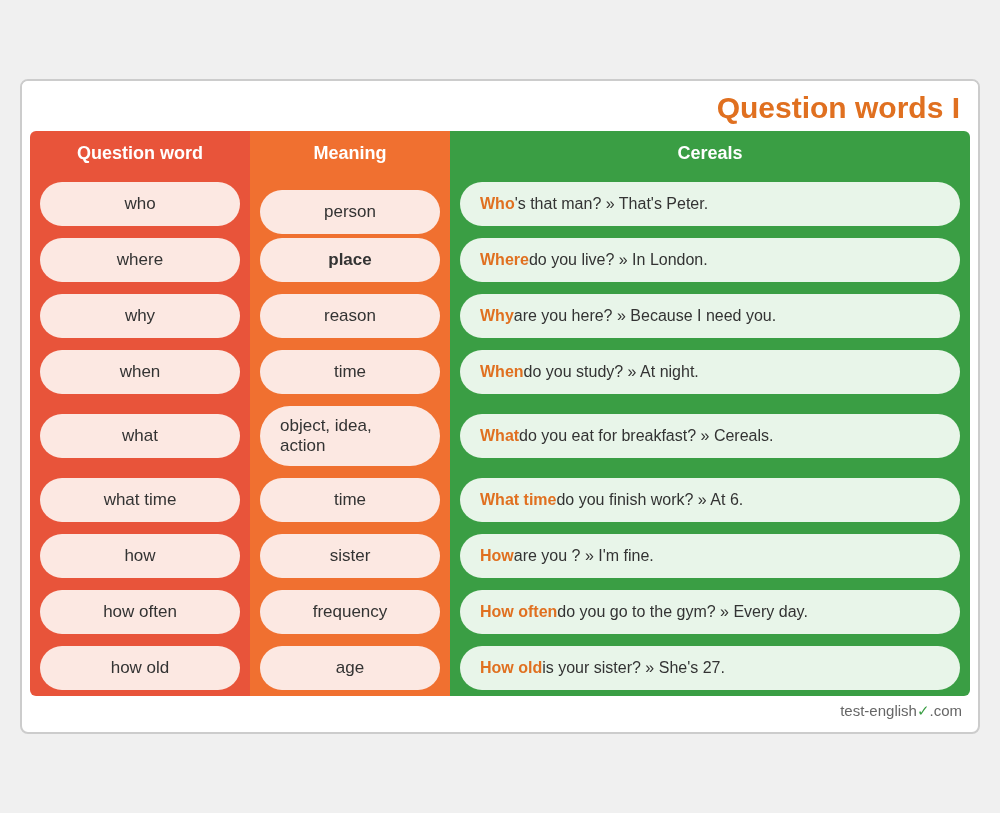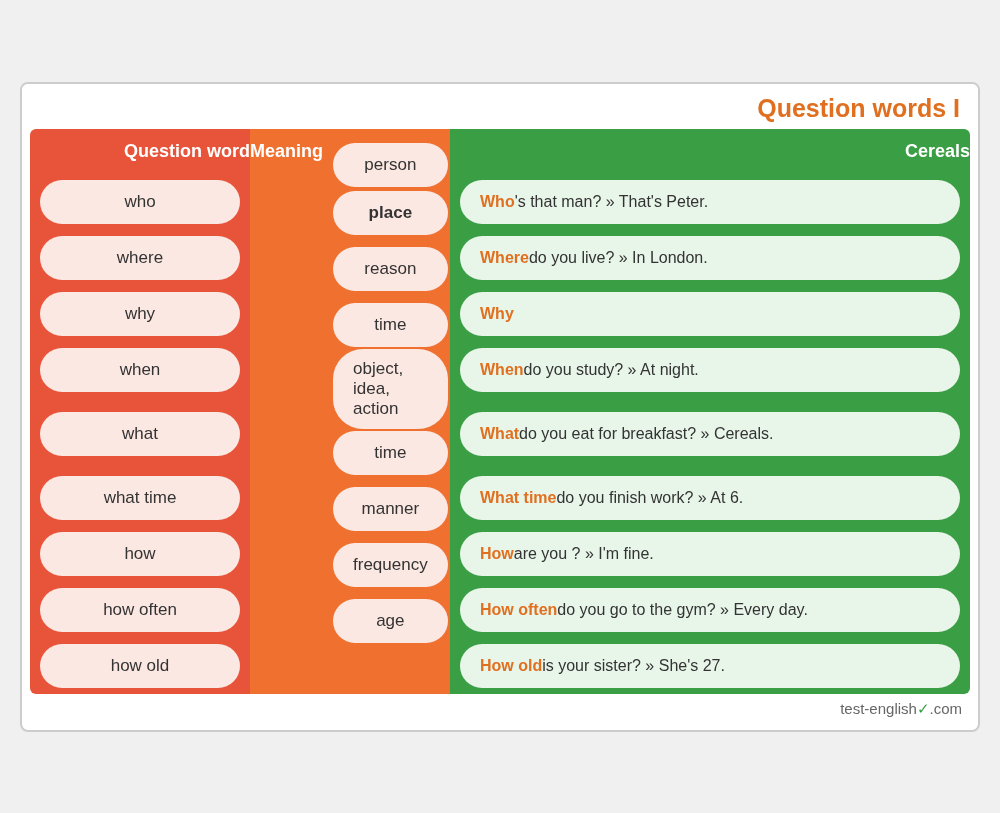--- a/index.html
+++ b/index.html
@@ -23,21 +23,21 @@
     }
 
     .title-bar {
       text-align: right;
       padding: 10px 18px 6px 18px;
       background: white;
     }
 
     .title-text {
       color: #e07020;
-      font-size: 25px;
+      font-size: 30px;
       font-weight: bold;
     }
 
     .table-container {
       display: flex;
       margin: 0 8px;
       border-radius: 6px;
       overflow: hidden;
     }
 
@@ -49,37 +49,37 @@
       display: flex;
       flex-direction: column;
     }
 
     
     .col-meaning {
       background: #f07030;
       width: 200px;
       flex-shrink: 0;
       display: flex;
-      flex-direction: row;
+      flex-direction: column;
     }
 
     
     .col-example {
       background: #3a9e44;
       flex: 1;
       display: flex;
       flex-direction: column;
     }
 
     .col-header {
       color: white;
       font-size: 18px;
       font-weight: bold;
-      text-align: right;
-      padding: 12px 0;
+      text-align: center;
+      padding: 12px 8px;
     }
 
     .cell {
       flex: 1;
       display: flex;
       align-items: center;
       justify-content: center;
       padding: 6px 10px;
     }
 
@@ -187,21 +187,21 @@
           <div class="cell" style="height: 56px;">
             <div class="pill" style="text-align: center;">time</div>
           </div>
           <div class="cell" style="height: 72px;">
             <div class="pill" style="text-align: left;">object, idea, action</div>
           </div>
           <div class="cell" style="height: 56px;">
             <div class="pill" style="text-align: center;">time</div>
           </div>
           <div class="cell" style="height: 56px;">
-            <div class="pill" style="text-align: center;">manner</div>
+            <div class="pill" style="text-align: center;">sister</div>
           </div>
           <div class="cell" style="height: 56px;">
             <div class="pill" style="text-align: center;">frequency</div>
           </div>
           <div class="cell" style="height: 56px;">
             <div class="pill" style="text-align: center;">age</div>
           </div>
         </div>
     </div>
 
@@ -216,20 +216,21 @@
           </div>
           <div class="cell" style="height: 56px;">
             <div class="pill-green">
               <span class="highlight">Where</span>
               <span> do you live? » In London.</span>
             </div>
           </div>
           <div class="cell" style="height: 56px;">
             <div class="pill-green">
               <span class="highlight">Why</span>
+              <span> are you here? » Because I need you.</span>
             </div>
           </div>
           <div class="cell" style="height: 56px;">
             <div class="pill-green">
               <span class="highlight">When</span>
               <span> do you study? » At night.</span>
             </div>
           </div>
           <div class="cell" style="height: 72px;">
             <div class="pill-green">

